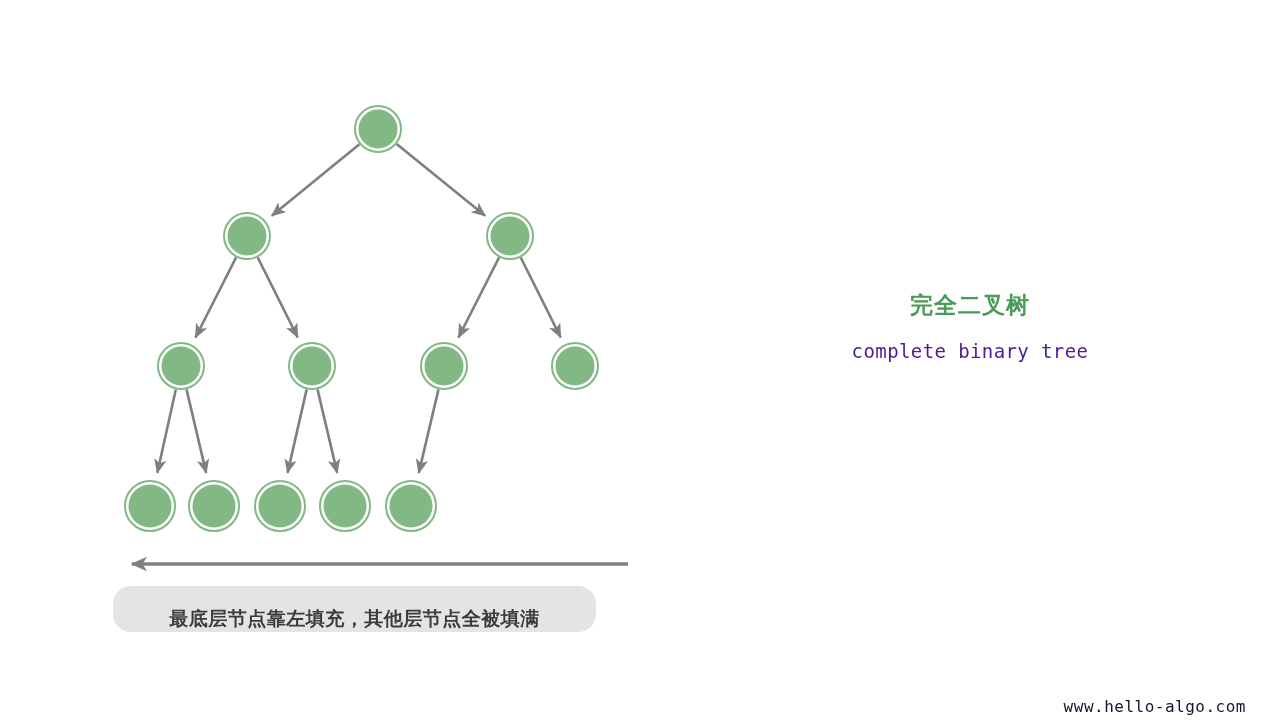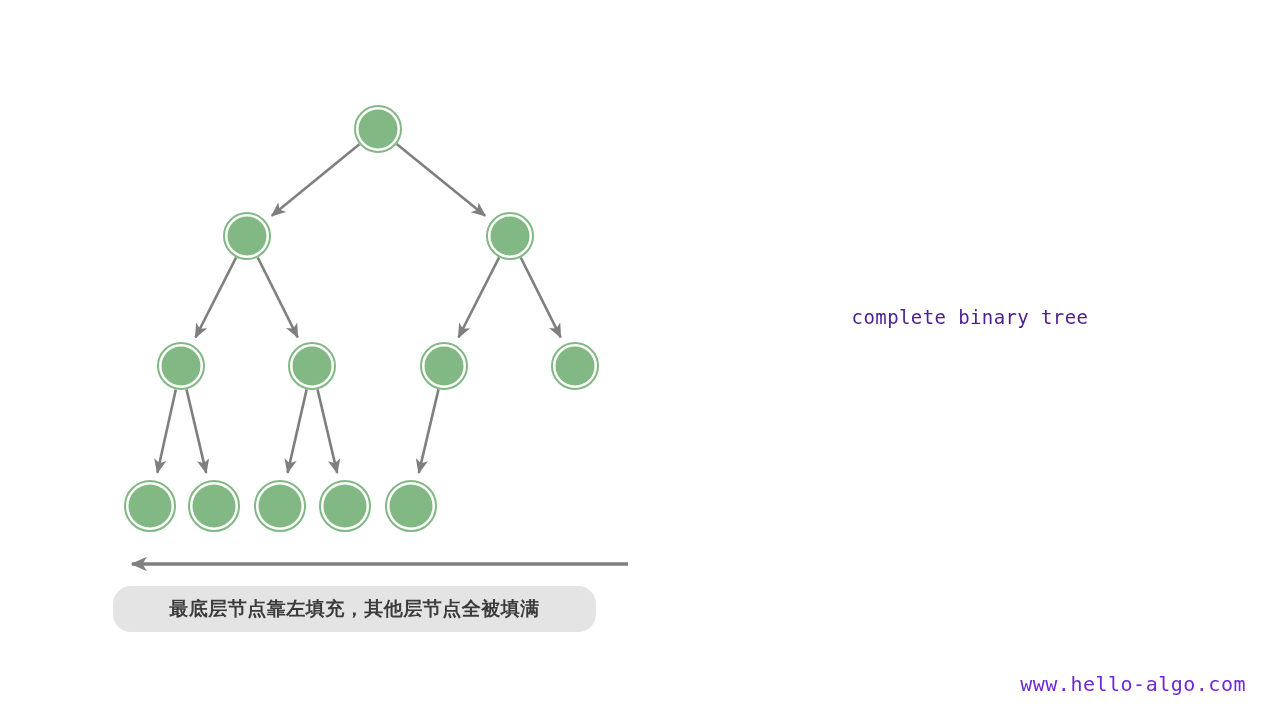--- a/index.html
+++ b/index.html
@@ -45,37 +45,37 @@
   }
   .caption-box {
     position: absolute;
     left: 113px;
     top: 586px;
     width: 483px;
     height: 46px;
     background: #e4e4e4;
     border-radius: 18px;
     display: flex;
-    align-items: center;
+    align-items: flex-end;
     justify-content: center;
   }
   .caption-text {
     font-family: "Liberation Sans", "DejaVu Sans", sans-serif;
     font-size: 19px;
     font-weight: bold;
     color: #3c3c3c;
     letter-spacing: 0.5px;
   }
   .watermark {
     position: absolute;
     right: 34px;
-    bottom: 24px;
+    bottom: 4px;
     font-family: "DejaVu Sans Mono", "Liberation Mono", monospace;
-    font-size: 20px;
-    color: #6d28d9;
+    font-size: 16px;
+    color: #0f172a;
     letter-spacing: 0.5px;
   }
 </style>
 </head>
 <body>
 
 <svg id="tree-canvas" viewBox="0 0 1280 720" xmlns="http://www.w3.org/2000/svg">
   <defs>
     <marker id="arrowhead" markerWidth="6" markerHeight="6" refX="5.2" refY="3" orient="auto" markerUnits="strokeWidth">
       <path d="M0,0.6 L5.6,3 L0,5.4 L1.4,3 Z" fill="#7f7f7f"></path>
@@ -146,20 +146,21 @@
         <circle cx="411" cy="506" r="25" fill="none" stroke="#81b883" stroke-width="2"></circle>
         <circle cx="411" cy="506" r="21.5" fill="#81b883"></circle>
       </g>
     </g>
   <g id="direction-layer">
       <line x1="628" y1="564" x2="132" y2="564" stroke="#808080" stroke-width="3.4" marker-end="url(#arrowhead-big)"></line>
     </g>
 </svg>
 
 <div class="legend">
+  <div class="legend-title">完全二叉树</div>
   <div class="legend-subtitle">complete binary tree</div>
 </div>
 
 <div class="caption-box">
   <span class="caption-text">最底层节点靠左填充，其他层节点全被填满</span>
 </div>
 
 <div class="watermark">www.hello-algo.com</div>
 
 </body></html>

